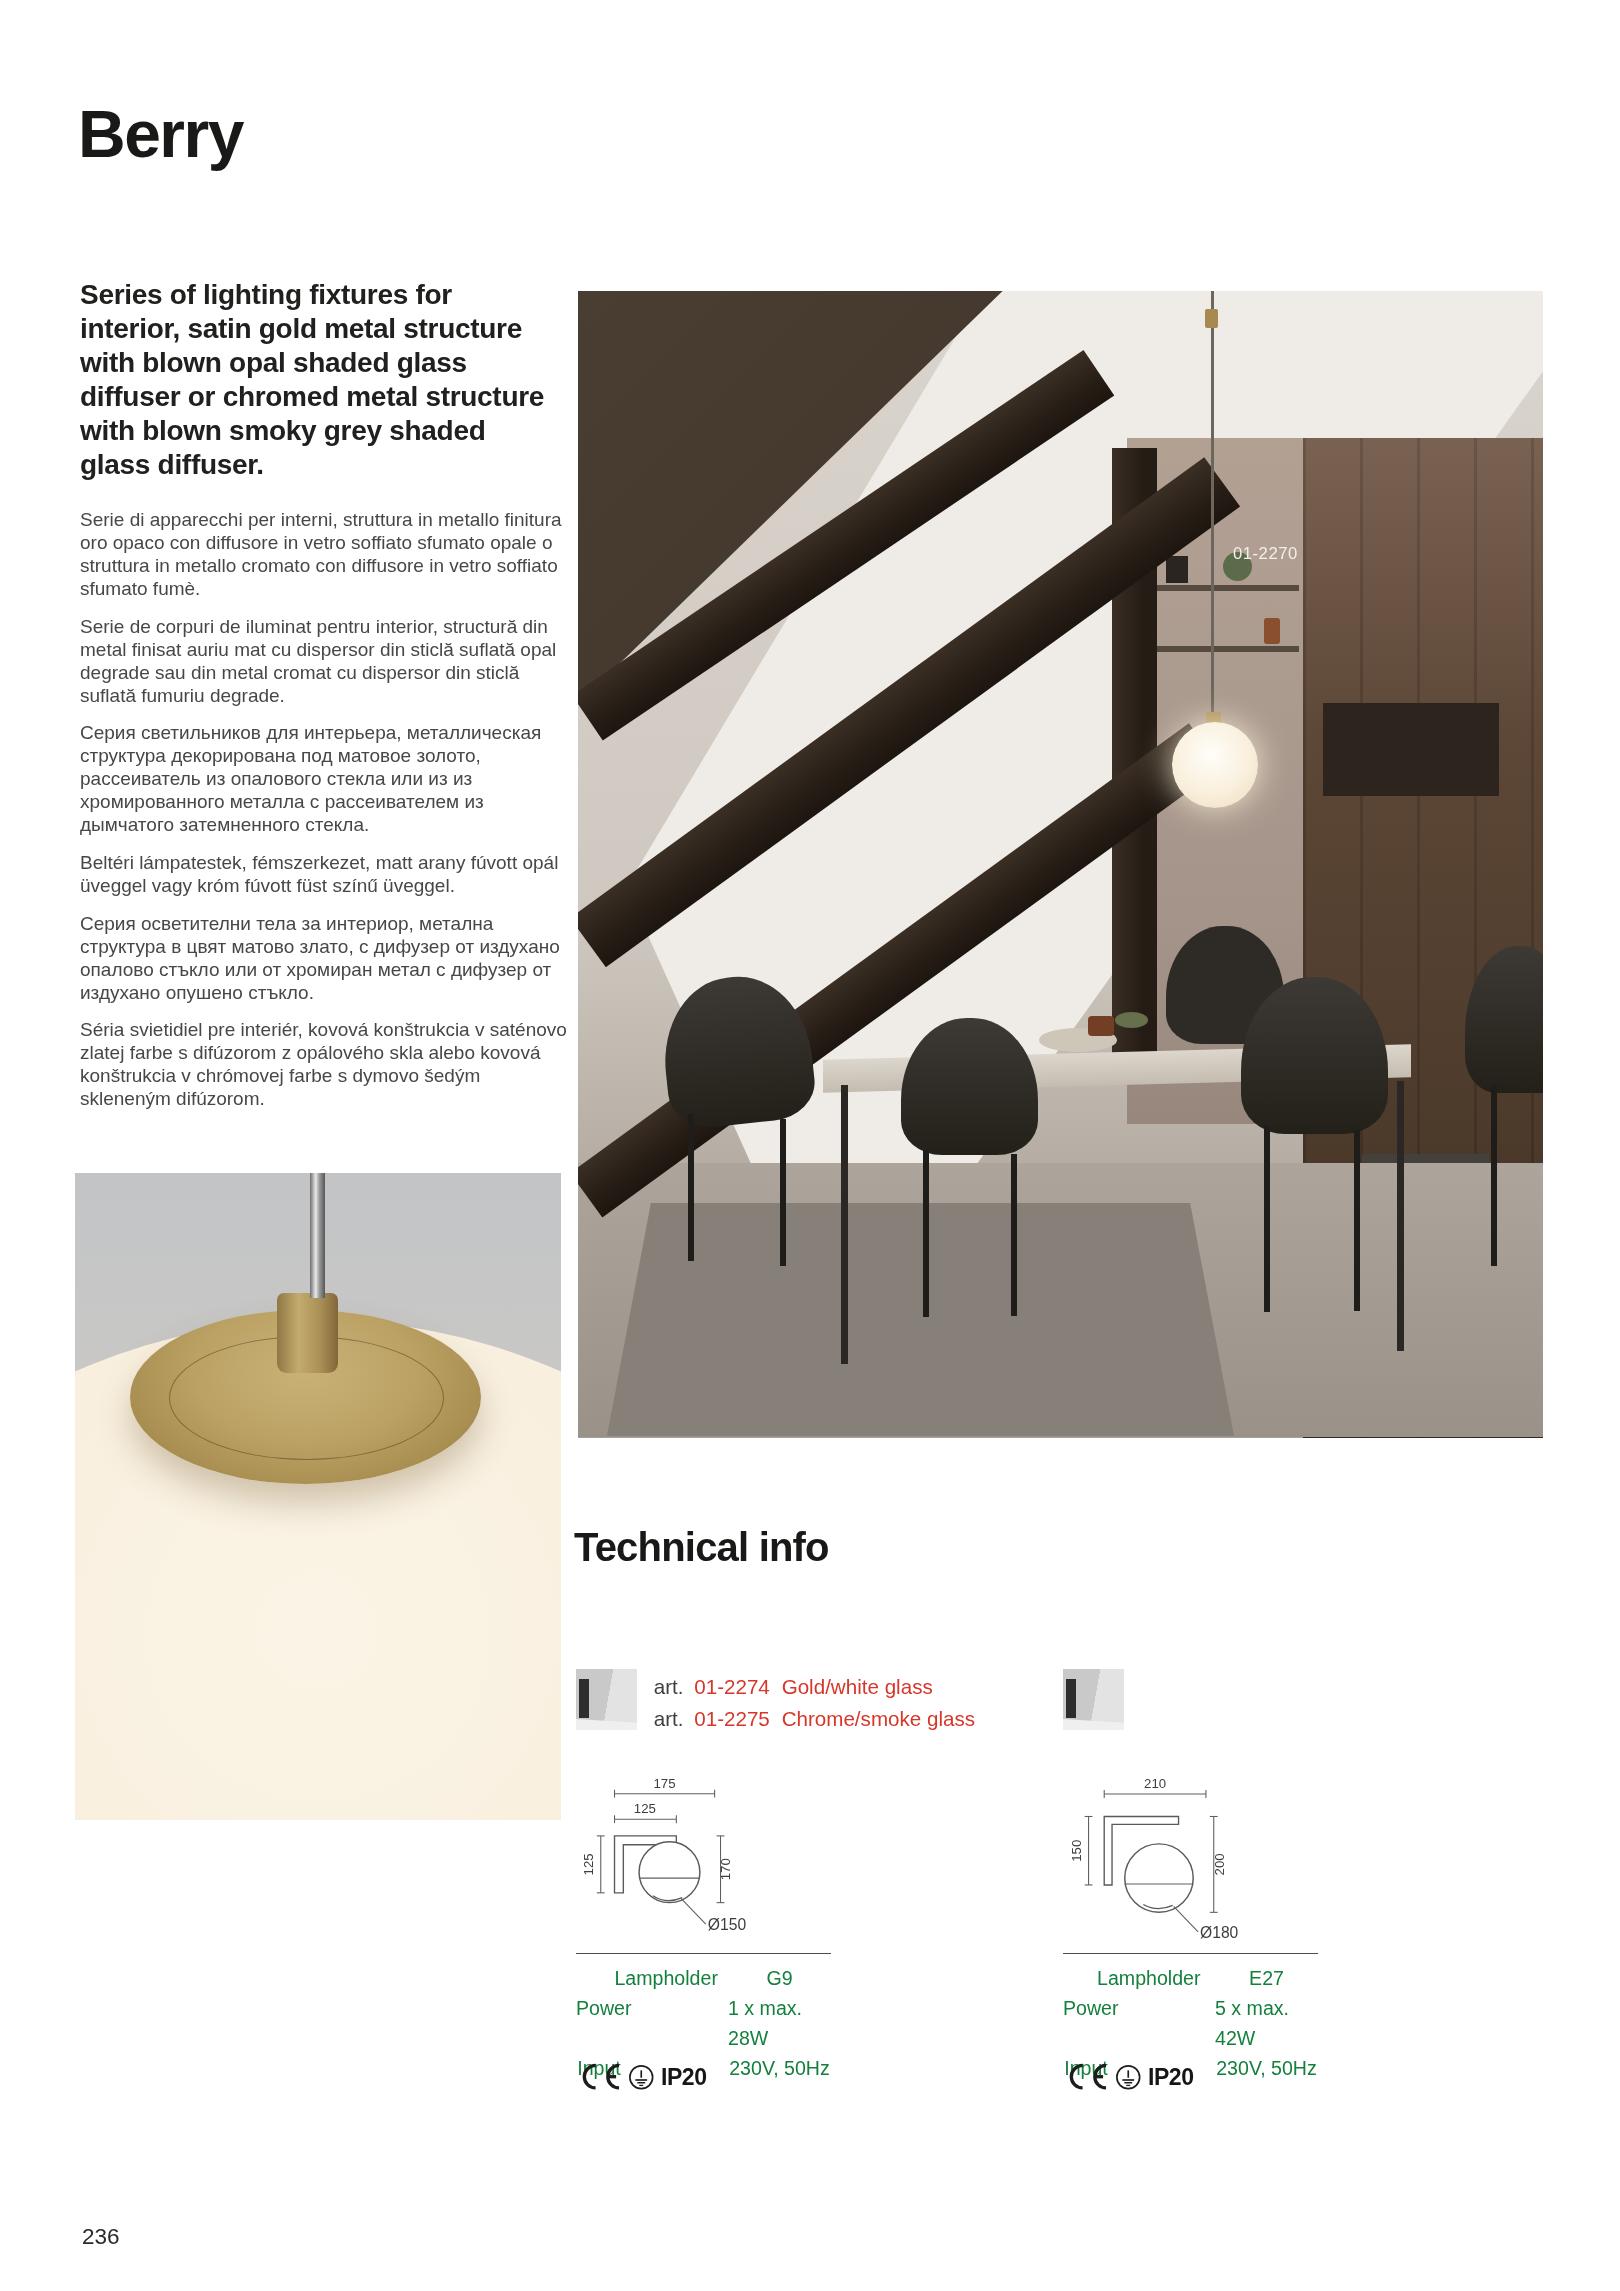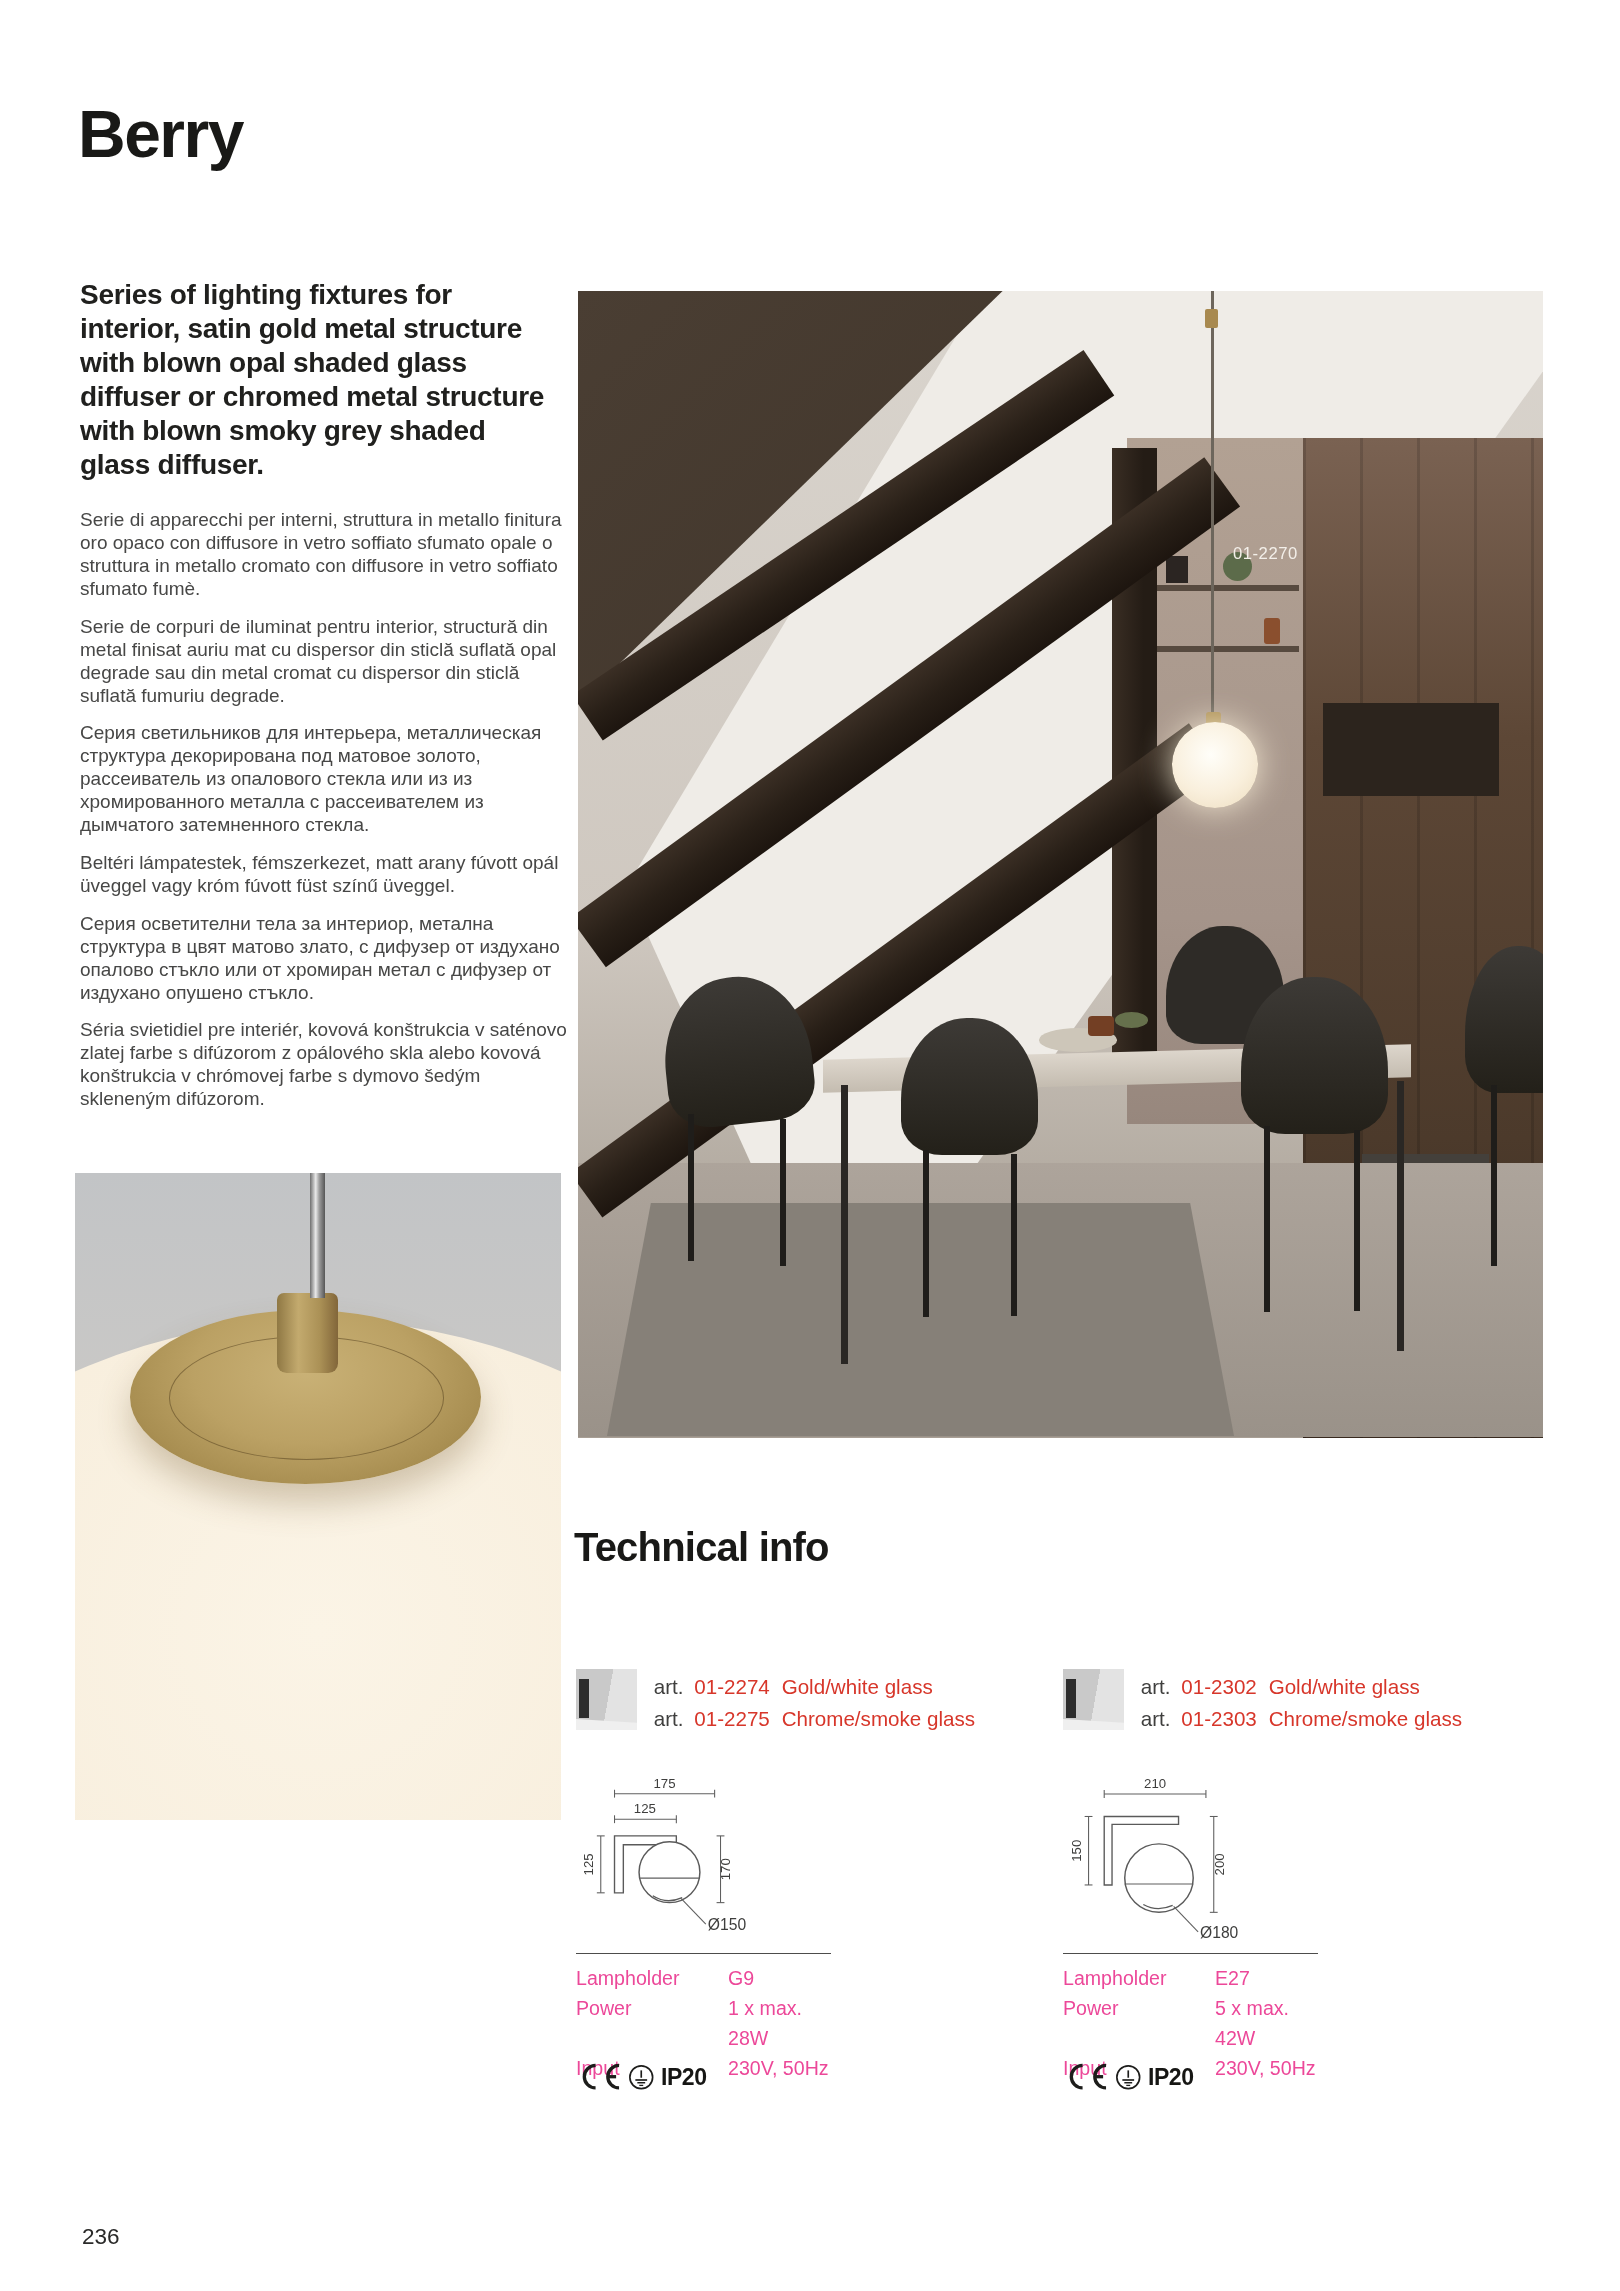--- a/index.html
+++ b/index.html
@@ -91,21 +91,21 @@
   .art-prefix{color:#3f3f3e;margin-right:10.8px;}
   .art-code{color:#d7362a;margin-right:11.8px;}
   .art-finish{color:#d7362a;}
   .dim-wrap{position:absolute;left:5.9px;top:108px;}
   .dim-drawing line{stroke:#5f5f5f;stroke-width:1.1;}
   .dim-drawing path{stroke:#5a5a5a;stroke-width:1.4;}
   .dim-drawing circle{stroke:#5a5a5a;stroke-width:1.5;}
   .dim-drawing text{font-family:"Liberation Sans",sans-serif;font-size:13.5px;fill:#3e3e3d;}
   .dim-drawing text.big{font-size:16px;}
   .specs{position:absolute;left:0;top:284px;width:255px;border-top:1px solid #4d4d4c;padding-top:8.8px;}
-  .spec-row{display:flex;font-size:19.6px;line-height:30px;color:#ec4899;}
+  .spec-row{display:flex;font-size:19.6px;line-height:30px;color:#15803d;justify-content:center;}
   .spec-label{width:152px;flex:0 0 152px;}
   .certs{position:absolute;left:0;top:394px;display:flex;align-items:center;gap:6.9px;}
   .ce-mark svg,.class-icon svg{display:block;}
   .ip-label{font-size:24.5px;font-weight:800;letter-spacing:-0.5px;color:#161614;
      transform:scaleX(.94);transform-origin:left center;}
 
   .page-number{position:absolute;left:82px;top:2198px;font-size:22.5px;color:#2a2a29;margin-top:26px;}
 </style>
 </head>
 <body>
@@ -259,28 +259,20 @@
       <span class="ip-label">IP20</span>
     </div>
   </section>
 
   <section class="product p1">
     <div class="art-block">
       <div class="mount-icon">
         <div class="floor"></div>
         <div class="fixture"></div>
       </div>
-      <div class="art-rows">
-        <div class="art-row">
-          <span class="art-prefix">art.</span><span class="art-code">01-2302</span><span class="art-finish">Gold/white glass</span>
-        </div>
-        <div class="art-row">
-          <span class="art-prefix">art.</span><span class="art-code">01-2303</span><span class="art-finish">Chrome/smoke glass</span>
-        </div>
-      </div>
     </div>
 
     <div class="dim-wrap">
       <svg class="dim-drawing" width="178" height="167" viewBox="0 0 182 170">
         <text x="88" y="11" text-anchor="middle">210</text>
         <line x1="36" y1="17" x2="140" y2="17"></line>
           <line x1="36" y1="13" x2="36" y2="21"></line>
           <line x1="140" y1="13" x2="140" y2="21"></line>
         <path d="M36,40 h76 v8 h-68 v62 h-8 z" fill="#ffffff"></path>
         <circle cx="92" cy="103" r="35" fill="#ffffff"></circle>

